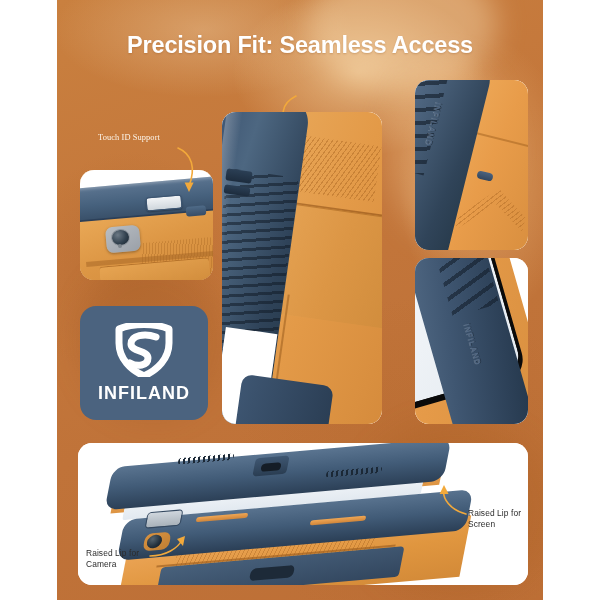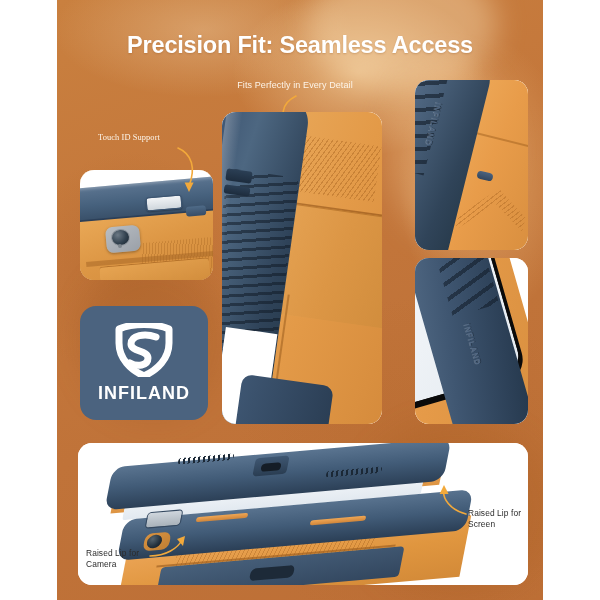--- a/index.html
+++ b/index.html
@@ -490,21 +490,20 @@
 <div id="stage">
 
   <div class="backdrop">
     <div class="silk" style="left:250px;top:-40px;width:190px;height:130px;background:rgba(255,235,195,0.38);"></div>
     <div class="silk" style="left:330px;top:60px;width:120px;height:180px;background:rgba(255,222,170,0.26);"></div>
     <div class="silk" style="left:20px;top:260px;width:150px;height:160px;background:rgba(140,72,22,0.16);"></div>
     <div class="silk" style="left:300px;top:420px;width:200px;height:180px;background:rgba(160,88,30,0.18);"></div>
   </div>
 
   <div class="headline">Precision Fit: Seamless Access</div>
-  <div class="subhead">Fits Perfectly in Every Detail</div>
 
   <div class="card" id="card-touchid">
     <div class="tid-body"></div>
     <div class="tid-top-white"></div>
     <div class="tid-bumper"></div>
     <div class="tid-bumper-edge"></div>
     <div class="tid-back"></div>
     <div class="tid-texture"></div>
     <div class="tid-ridge"></div>
     <div class="tid-stand"></div>

